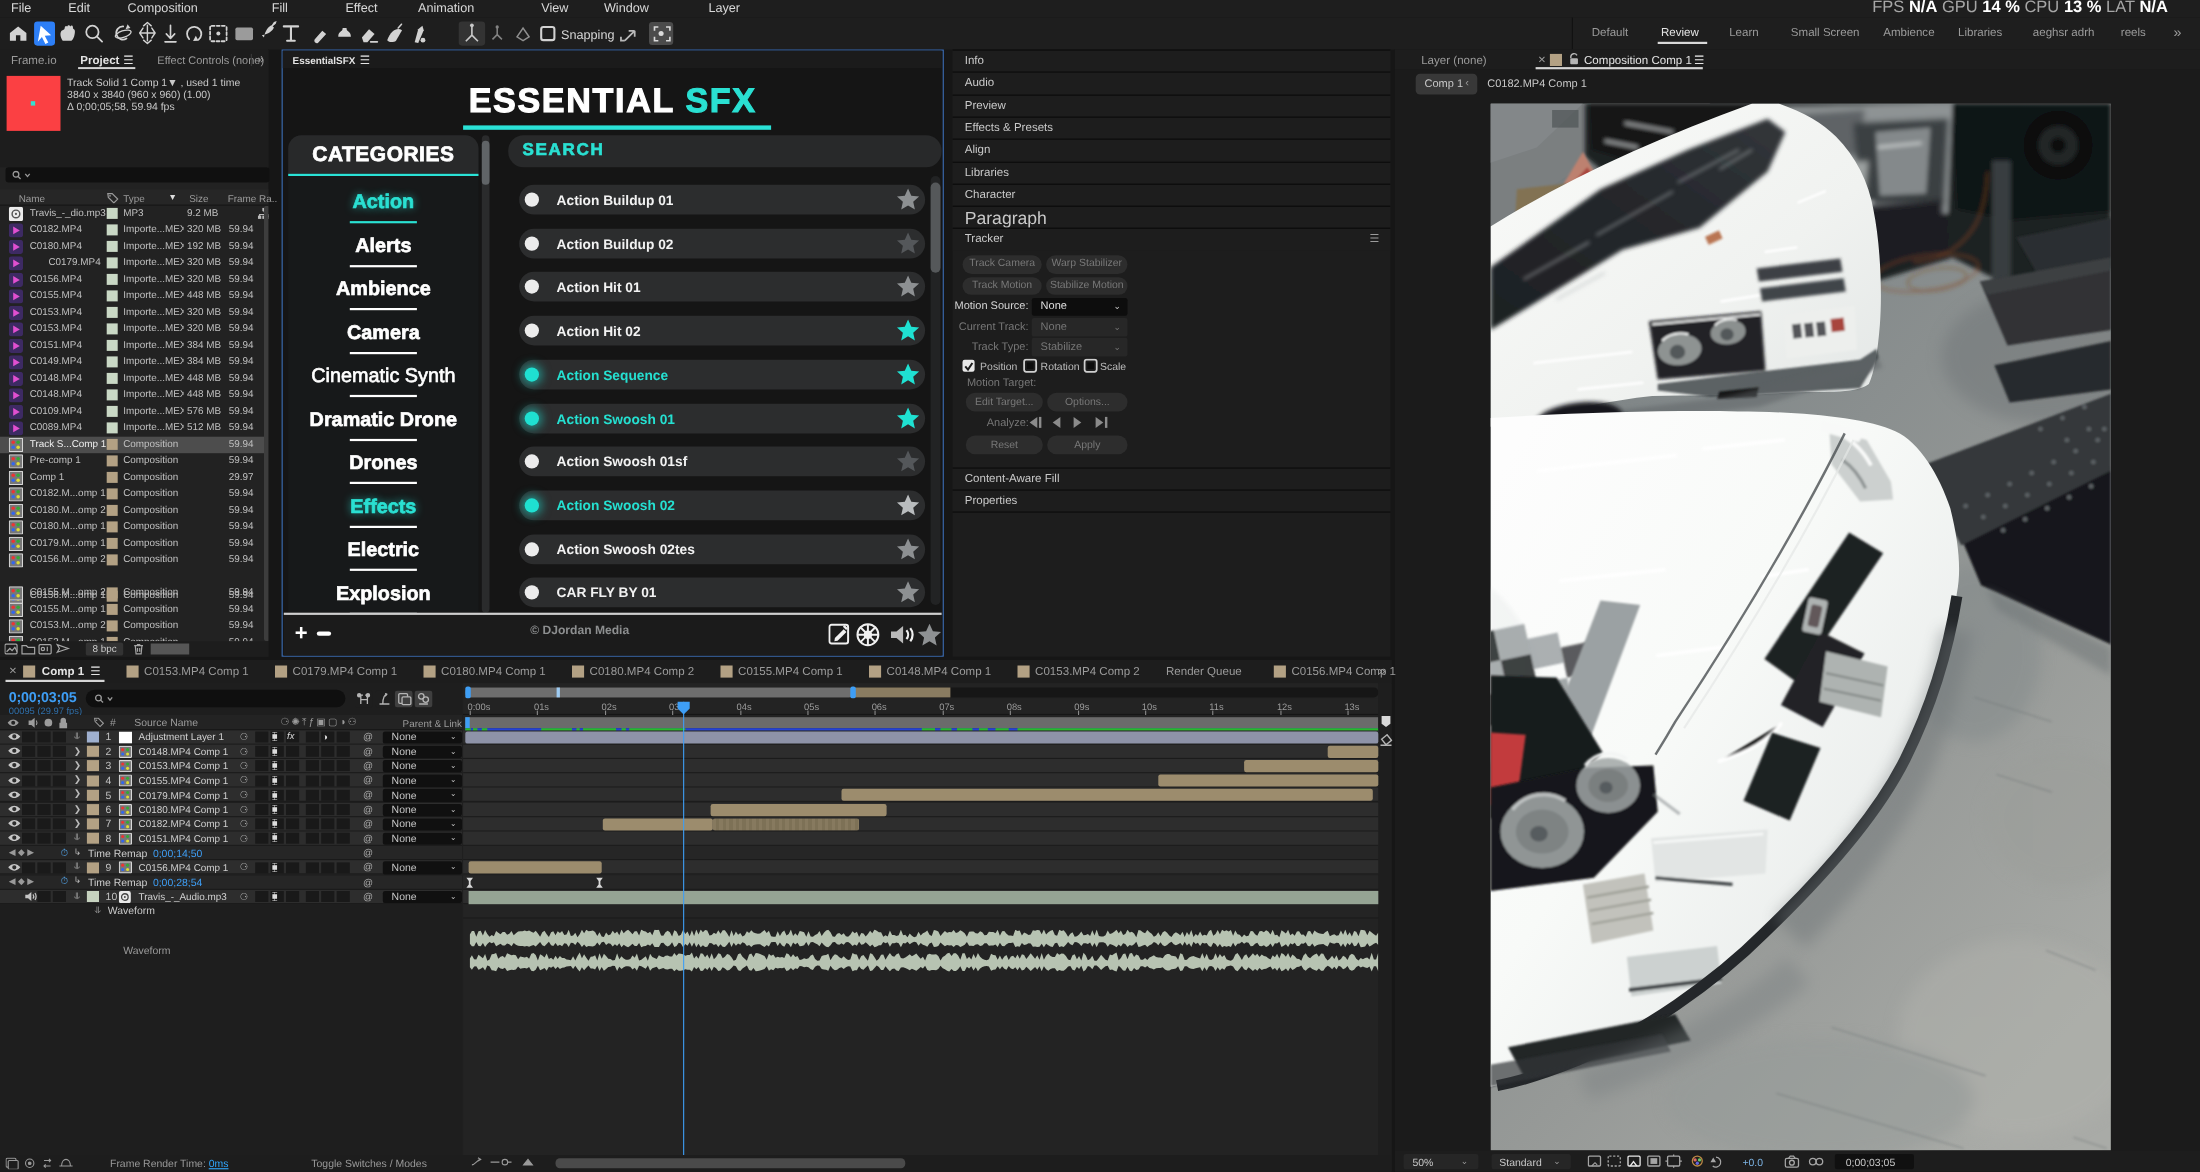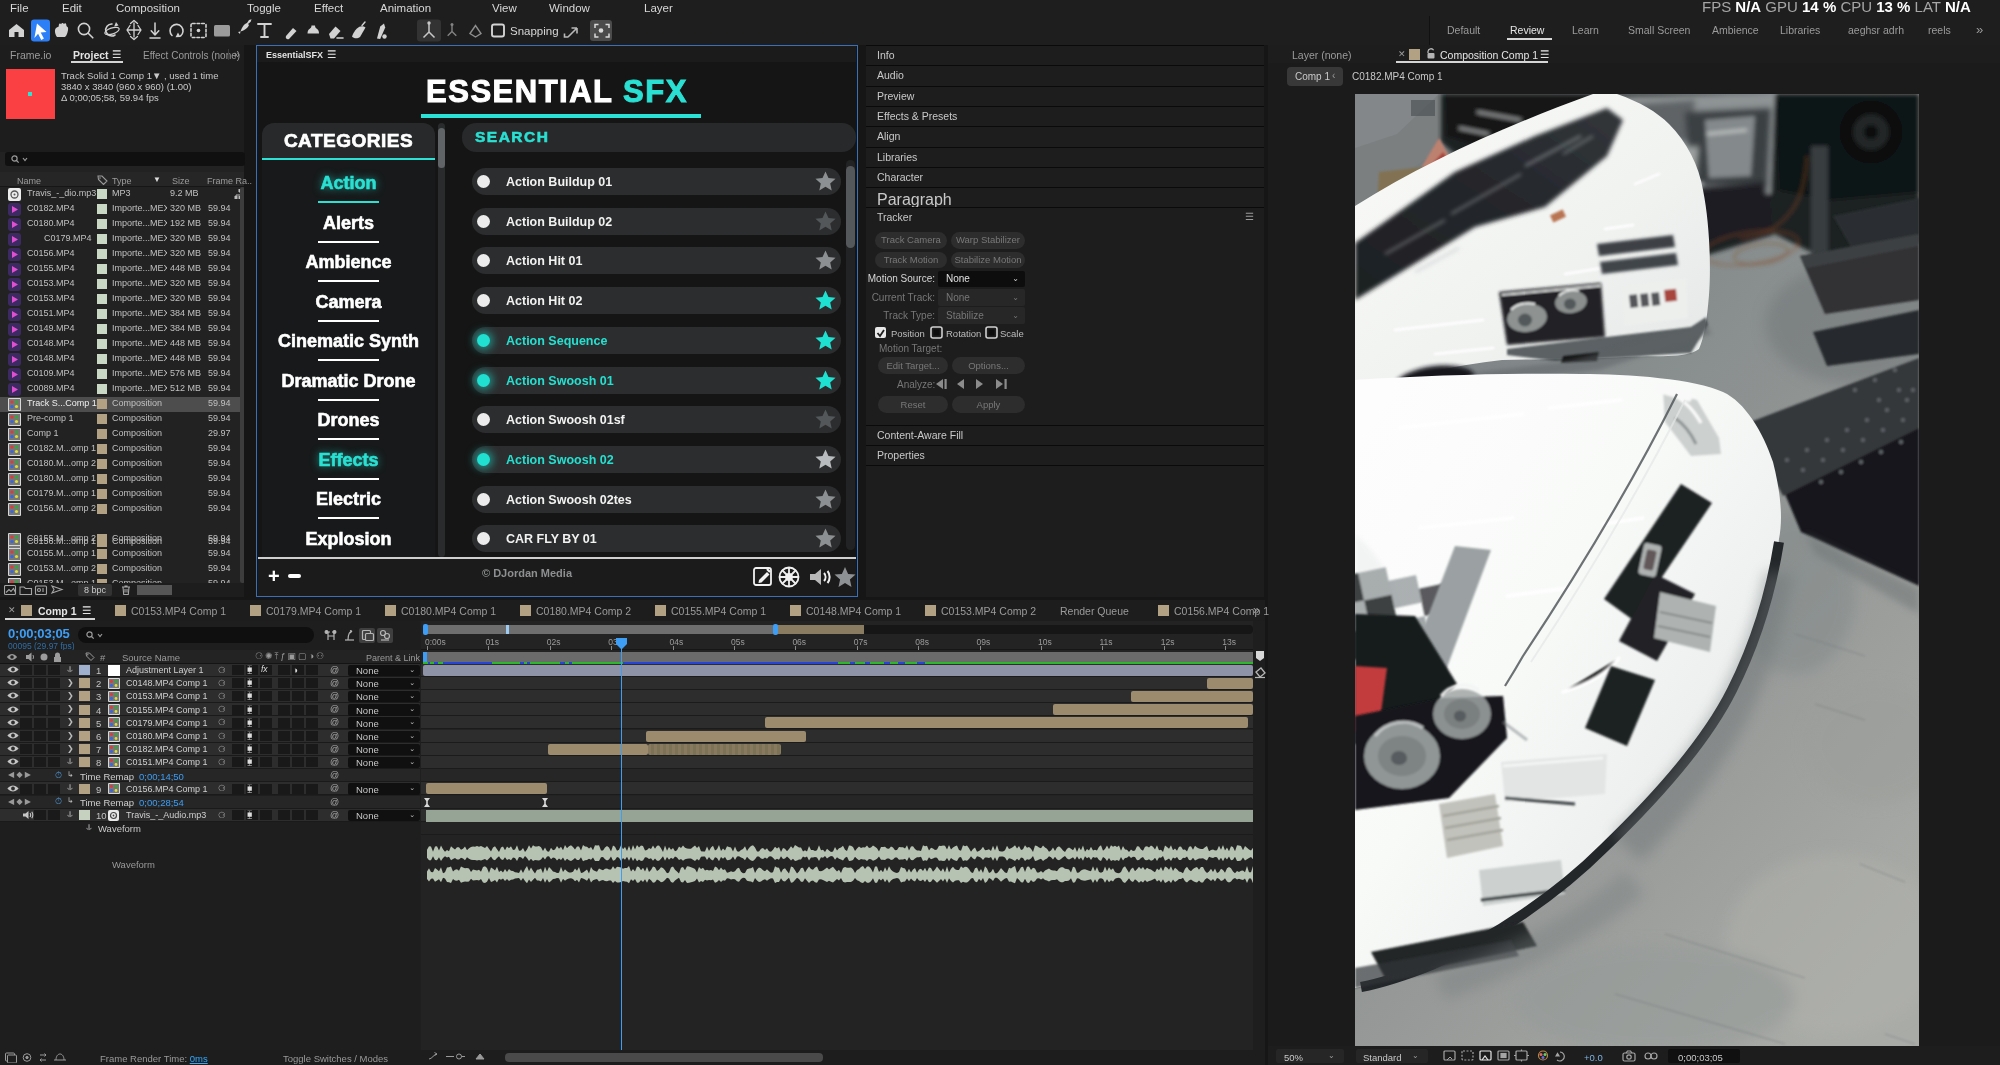--- a/index.html
+++ b/index.html
@@ -20,21 +20,21 @@
 .trow{position:absolute;left:0;width:420px;height:13.2px;background:#2d2d2d}
 .none{position:absolute;background:#101010;color:#c7c7c7;font-size:9.5px;border-radius:2px}
 .bar{position:absolute;height:11px;background:#9c8c6d;border-radius:2px}
 </style></head>
 <body>
 
 <div class="ab" style="left:0;top:0;width:2000px;height:16px;background:#1e1e1e"></div>
 <div class="tx menu" style="left:10px;top:2px">File</div>
 <div class="tx menu" style="left:62px;top:2px">Edit</div>
 <div class="tx menu" style="left:116px;top:2px">Composition</div>
-<div class="tx menu" style="left:247px;top:2px">Toggle</div>
+<div class="tx menu" style="left:247px;top:2px">Fill</div>
 <div class="tx menu" style="left:314px;top:2px">Effect</div>
 <div class="tx menu" style="left:380px;top:2px">Animation</div>
 <div class="tx menu" style="left:492px;top:2px">View</div>
 <div class="tx menu" style="left:549px;top:2px">Window</div>
 <div class="tx menu" style="left:644px;top:2px">Layer</div>
 
 <div class="tx" style="left:1702px;top:-2px;font-size:15px;color:#a6a6a6">FPS <b style="color:#fff">N/A</b> GPU <b style="color:#fff">14 %</b> CPU <b style="color:#fff">13 %</b> LAT <b style="color:#fff">N/A</b></div>
 
 <div class="ab" style="left:0;top:16px;width:2000px;height:29px;background:#1e1e1e" id="toolbar"></div>
 <div class="ab" style="left:1429px;top:16px;width:1px;height:29px;background:#111"></div>
@@ -513,21 +513,21 @@
 <div class="ab" style="left:438px;top:123px;width:7px;height:434px;background:#2a2b2c;border-radius:4px"></div>
 <div class="ab" style="left:438px;top:128px;width:7px;height:40px;background:#606467;border-radius:4px"></div>
 <div class="tx" style="left:262px;top:173px;width:173px;text-align:center;font-size:18px;font-weight:bold;color:#2ae0d2;text-shadow:0 0 8px rgba(42,224,210,.8);;-webkit-text-stroke:0.6px #2ae0d2">Action</div>
 <div class="ab" style="left:318px;top:201px;width:61px;height:2px;background:#2ae0d2"></div>
 <div class="tx" style="left:262px;top:212.5px;width:173px;text-align:center;font-size:18px;font-weight:bold;color:#fff;;-webkit-text-stroke:0.6px #fff">Alerts</div>
 <div class="ab" style="left:318px;top:240.5px;width:61px;height:2px;background:#fff"></div>
 <div class="tx" style="left:262px;top:252.0px;width:173px;text-align:center;font-size:18px;font-weight:bold;color:#fff;;-webkit-text-stroke:0.6px #fff">Ambience</div>
 <div class="ab" style="left:318px;top:280.0px;width:61px;height:2px;background:#fff"></div>
 <div class="tx" style="left:262px;top:291.5px;width:173px;text-align:center;font-size:18px;font-weight:bold;color:#fff;;-webkit-text-stroke:0.6px #fff">Camera</div>
 <div class="ab" style="left:318px;top:319.5px;width:61px;height:2px;background:#fff"></div>
-<div class="tx" style="left:262px;top:331.0px;width:173px;text-align:center;font-size:18px;font-weight:bold;color:#fff;;-webkit-text-stroke:0.6px #fff">Cinematic Synth</div>
+<div class="tx" style="left:262px;top:331.0px;width:173px;text-align:center;font-size:18px;font-weight:normal;color:#fff;;-webkit-text-stroke:0.6px #fff">Cinematic Synth</div>
 <div class="ab" style="left:318px;top:359.0px;width:61px;height:2px;background:#fff"></div>
 <div class="tx" style="left:262px;top:370.5px;width:173px;text-align:center;font-size:18px;font-weight:bold;color:#fff;;-webkit-text-stroke:0.6px #fff">Dramatic Drone</div>
 <div class="ab" style="left:318px;top:398.5px;width:61px;height:2px;background:#fff"></div>
 <div class="tx" style="left:262px;top:410.0px;width:173px;text-align:center;font-size:18px;font-weight:bold;color:#fff;;-webkit-text-stroke:0.6px #fff">Drones</div>
 <div class="ab" style="left:318px;top:438.0px;width:61px;height:2px;background:#fff"></div>
 <div class="tx" style="left:262px;top:449.5px;width:173px;text-align:center;font-size:18px;font-weight:bold;color:#2ae0d2;text-shadow:0 0 8px rgba(42,224,210,.8);;-webkit-text-stroke:0.6px #2ae0d2">Effects</div>
 <div class="ab" style="left:318px;top:477.5px;width:61px;height:2px;background:#fff"></div>
 <div class="tx" style="left:262px;top:489.0px;width:173px;text-align:center;font-size:18px;font-weight:bold;color:#fff;;-webkit-text-stroke:0.6px #fff">Electric</div>
 <div class="ab" style="left:318px;top:517.0px;width:61px;height:2px;background:#fff"></div>
 <div class="tx" style="left:262px;top:528.5px;width:173px;text-align:center;font-size:18px;font-weight:bold;color:#fff;;-webkit-text-stroke:0.6px #fff">Explosion</div>

